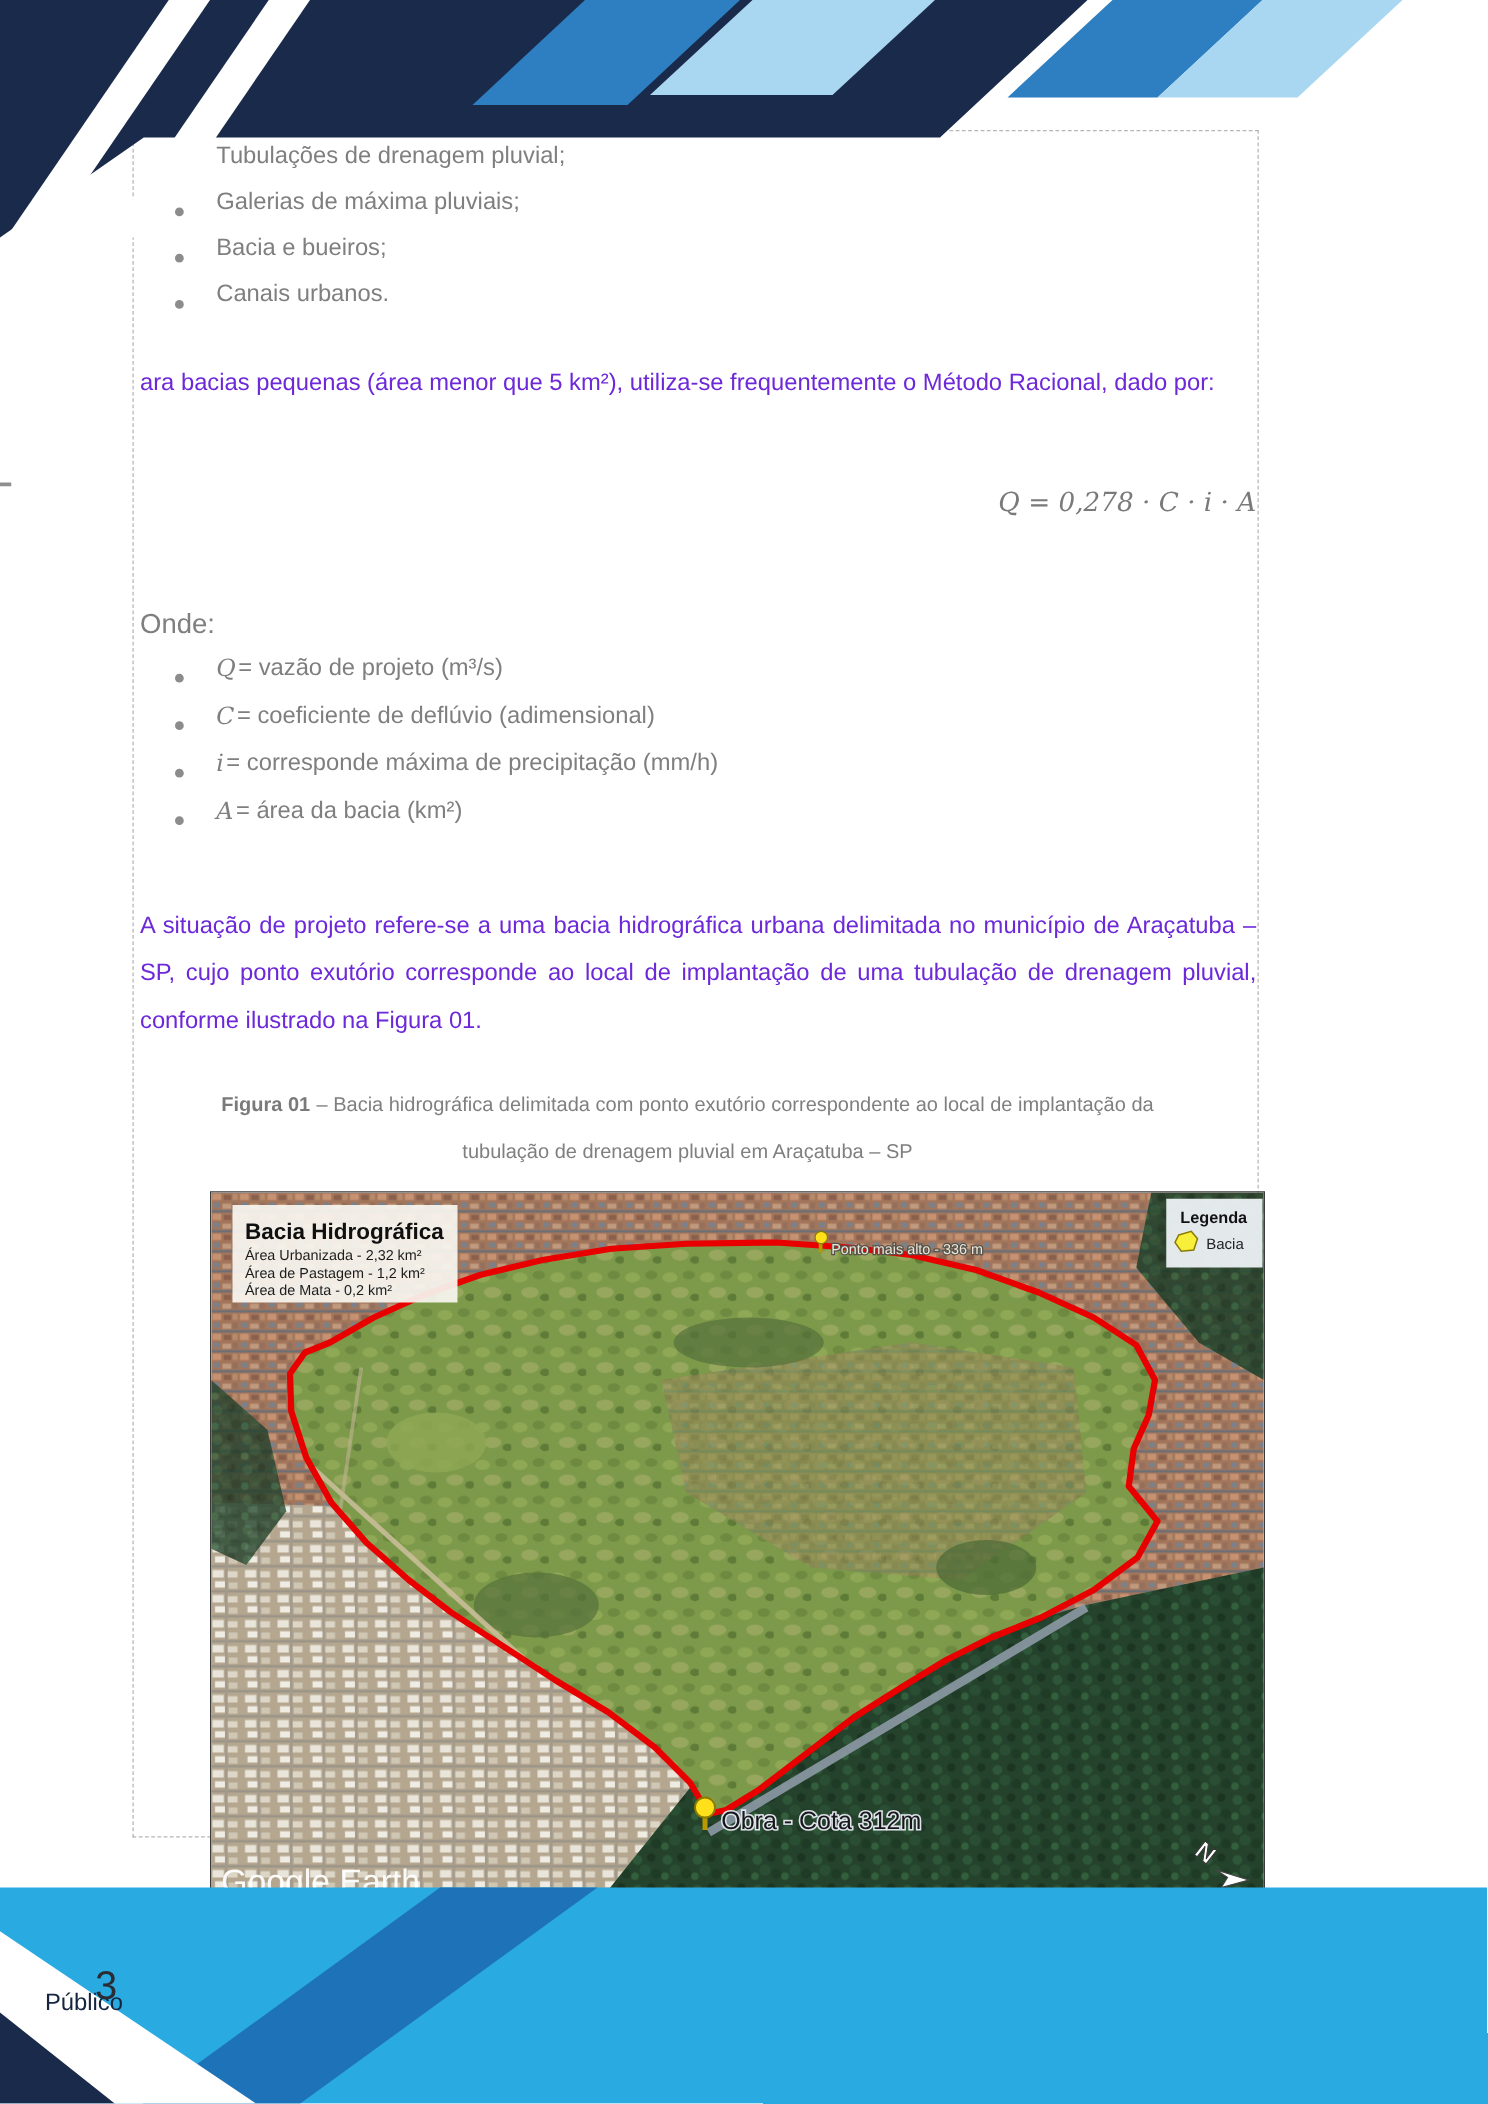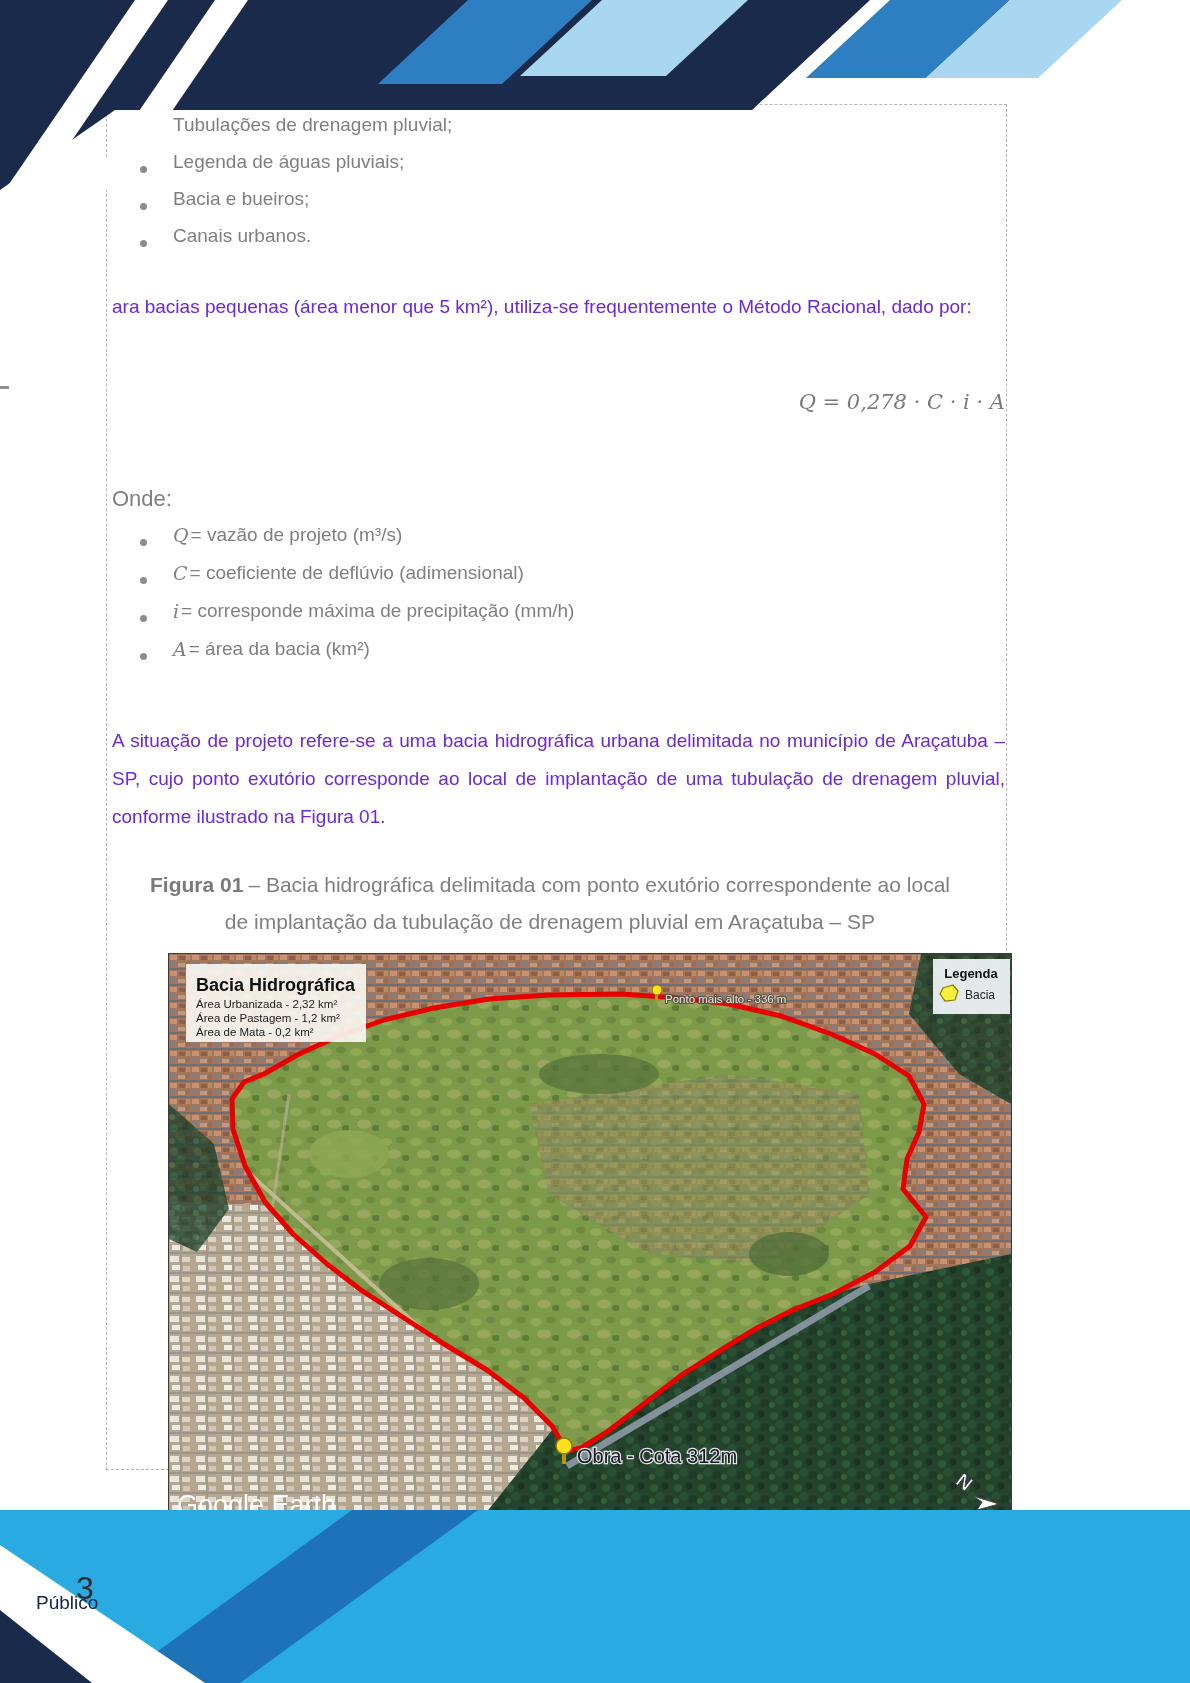--- a/index.html
+++ b/index.html
@@ -18,21 +18,21 @@
   .dot{width:7px;height:7px;border-radius:50%;background:#8c8c8c;margin-right:26px;flex:none;}
   .li span.t{font-size:19px;color:#7f7f7f;}
   .para{left:112px;width:893px;font-size:19px;line-height:38px;text-align:justify;color:#6d28d9;}
   .p1{top:288px;}
   .p2{top:722px;}
   .formula{left:106px;top:390px;width:899px;text-align:right;
     font-family:"DejaVu Serif",serif;font-style:italic;font-size:21px;color:#7a7a7a;}
   .onde{left:112px;top:486px;font-size:22px;}
   .dlist{left:140px;top:524px;display:flex;flex-direction:column;gap:16px;}
   .sym{font-family:"DejaVu Serif",serif;font-style:italic;font-size:19px;margin-right:2px;color:#7f7f7f;}
-  .caption{left:150px;top:866px;width:800px;text-align:center;font-size:21px;line-height:37px;color:#7f7f7f;}
+  .caption{left:150px;top:866px;width:800px;text-align:center;font-size:16px;line-height:37px;color:#7f7f7f;}
   .caption b{margin-right:5px;color:#7a7a7a;}
   
   .mapwrap{left:168px;top:953px;width:842px;height:580px;border:1px solid #3a3a3a;box-sizing:content-box;}
   
   .pub{left:36px;top:1592px;font-size:19px;color:#15243f;z-index:6;}
   .pagenum{left:76px;top:1570px;font-size:32px;color:#2b2b33;z-index:6;}
   .hdr,.ftr{left:0;z-index:1;}
   .hdr{top:0;}
   .ftr{top:1508px;}
 </style>
@@ -64,21 +64,21 @@
   <div class="abs frame"></div>
   <div class="abs tick-mark"></div>
 
   <div class="abs blist">
     <div class="li">
         <span class="dot"></span>
         <span class="t">Tubulações de drenagem pluvial;</span>
       </div>
     <div class="li">
         <span class="dot"></span>
-        <span class="t">Legenda de águas pluviais;</span>
+        <span class="t">Galerias de máxima pluviais;</span>
       </div>
     <div class="li">
         <span class="dot"></span>
         <span class="t">Bacia e bueiros;</span>
       </div>
     <div class="li">
         <span class="dot"></span>
         <span class="t">Canais urbanos.</span>
       </div>
   </div>

